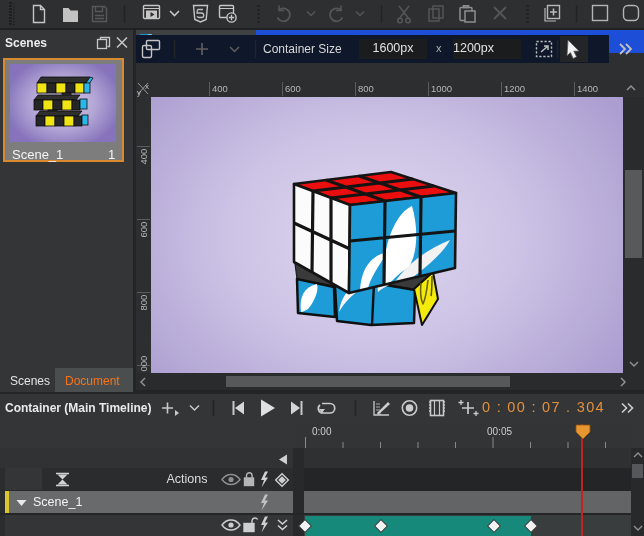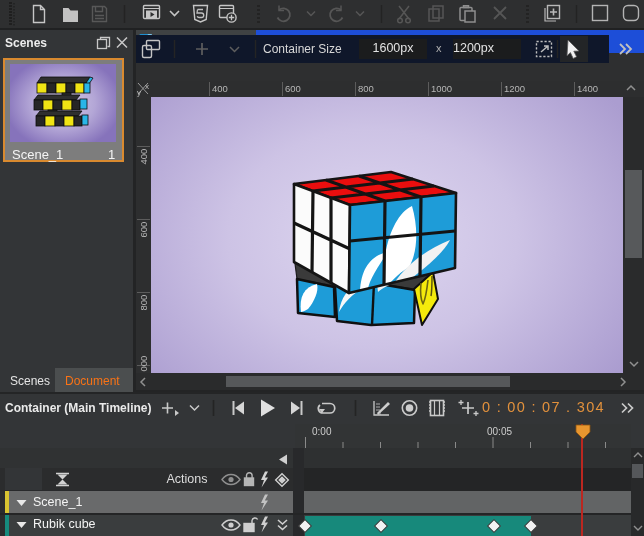--- a/index.html
+++ b/index.html
@@ -352,27 +352,20 @@
   </div>
 
   <div class="abs" style="left:0;top:97px;width:293px;height:23px;background:#696a6b;">
     <div class="abs" style="left:5px;top:0;width:4px;height:23px;background:#d9c431;"></div>
     <svg class="abs" style="left:16px;top:8px;" width="11" height="8" viewBox="0 0 11 8">
           <polygon points="0.5,1 10.5,1 5.5,7" fill="#e8e8e8"></polygon>
         </svg>
     <div class="abs" style="left:33px;top:4px;font-size:12.5px;color:#f4f4f4;">Scene_1</div>
   </div>
 
-  <div class="abs" style="left:0;top:120px;width:293px;height:22px;background:#3a3d3e;">
-    <div class="abs" style="left:5px;top:0;width:4px;height:22px;background:#168a7d;"></div>
-    <svg class="abs" style="left:16px;top:7px;" width="11" height="8" viewBox="0 0 11 8">
-          <polygon points="0.5,1 10.5,1 5.5,7" fill="#e8e8e8"></polygon>
-        </svg>
-    <div class="abs" style="left:33px;top:3px;font-size:12.5px;color:#f4f4f4;">Rubik cube</div>
-  </div>
 
   <svg class="abs" style="left:215px;top:74px;" width="80" height="68" viewBox="0 0 80 68">
     <g fill="none" stroke="#cfcfcf" stroke-width="1.4">
 
       <path d="M7,11.5 C9.5,8 13,6.5 16,6.5 C19,6.5 22.5,8 25,11.5 C22.5,15 19,16.5 16,16.5 C13,16.5 9.5,15 7,11.5 Z" stroke="#8f8f8f"></path>
       <circle cx="16" cy="11.5" r="2.6" fill="#8f8f8f" stroke="none"></circle>
       <g stroke="#b5b5b5">
             <rect x="29.5" y="10" width="9" height="7.5" fill="#b5b5b5"></rect>
             <path d="M31.5,10 v-2.5 a2.8,2.8 0 0 1 5.6,0 V10"></path>
           </g>

